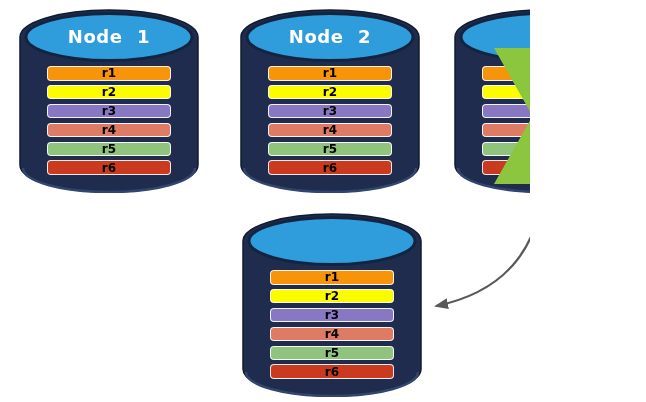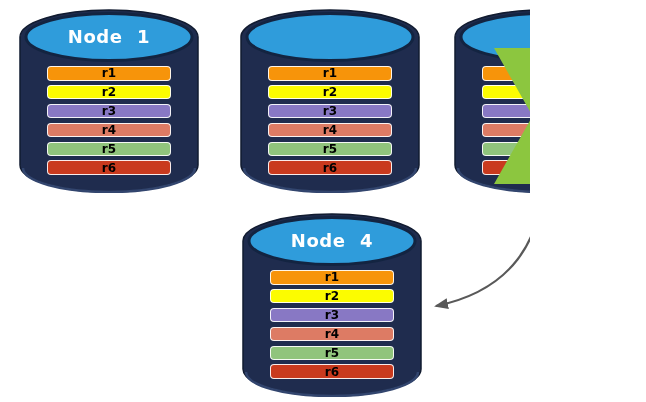--- a/index.html
+++ b/index.html
@@ -56,20 +56,21 @@
         <div class="row" style="background: rgb(144, 196, 124); color: rgb(0, 0, 0);">r5</div>
         <div class="row" style="background: rgb(201, 58, 30); color: rgb(0, 0, 0);">r6</div>
       </div>
     </div>
     <div class="node" style="left: 240px; top: 8px;">
       <svg class="cyl" viewBox="0 0 180 185" xmlns="http://www.w3.org/2000/svg">
         <path class="cyl-body" stroke-width="1.5" d="M1,29 A89,27 0 0 1 179,29 L179,157 A89,27 0 0 1 1,157 Z" fill="#1F2C4E" stroke="#111B30"></path>
         <path class="cyl-bottom-arc" fill="none" stroke-width="2.5" d="M4,160 A86,24 0 0 0 176,160" stroke="#32456E"></path>
         <ellipse class="cyl-top" cx="90" cy="29" rx="83" ry="23.5" stroke-width="3" fill="#2F9CDB" stroke="#132441"></ellipse>
       </svg>
+      <div class="node-label" style="color: rgb(255, 255, 255);">Node 2</div>
       <div class="rows">
         <div class="row" style="background: rgb(247, 148, 10); color: rgb(0, 0, 0);">r1</div>
         <div class="row" style="background: rgb(252, 252, 0); color: rgb(0, 0, 0);">r2</div>
         <div class="row" style="background: rgb(136, 120, 196); color: rgb(0, 0, 0);">r3</div>
         <div class="row" style="background: rgb(221, 123, 100); color: rgb(0, 0, 0);">r4</div>
         <div class="row" style="background: rgb(144, 196, 124); color: rgb(0, 0, 0);">r5</div>
         <div class="row" style="background: rgb(201, 58, 30); color: rgb(0, 0, 0);">r6</div>
       </div>
     </div>
     <div class="node" style="left: 454px; top: 8px;">
@@ -89,21 +90,20 @@
     <svg class="x-overlay" viewBox="0 0 116 136">
         <polygon points="0,0 39,0 58,33.6 77,0 116,0 77.5,68 116,136 77,136 58,102.4 39,136 0,136 38.5,68" fill="#8CC63F"></polygon>
       </svg>
     </div>
     <div class="node" style="left: 242px; top: 212px;">
       <svg class="cyl" viewBox="0 0 180 185" xmlns="http://www.w3.org/2000/svg">
         <path class="cyl-body" stroke-width="1.5" d="M1,29 A89,27 0 0 1 179,29 L179,157 A89,27 0 0 1 1,157 Z" fill="#1F2C4E" stroke="#111B30"></path>
         <path class="cyl-bottom-arc" fill="none" stroke-width="2.5" d="M4,160 A86,24 0 0 0 176,160" stroke="#32456E"></path>
         <ellipse class="cyl-top" cx="90" cy="29" rx="83" ry="23.5" stroke-width="3" fill="#2F9CDB" stroke="#132441"></ellipse>
       </svg>
-      <div class="node-label" style="color: rgb(255, 255, 255);">Node 4</div>
       <div class="rows">
         <div class="row" style="background: rgb(247, 148, 10); color: rgb(0, 0, 0);">r1</div>
         <div class="row" style="background: rgb(252, 252, 0); color: rgb(0, 0, 0);">r2</div>
         <div class="row" style="background: rgb(136, 120, 196); color: rgb(0, 0, 0);">r3</div>
         <div class="row" style="background: rgb(221, 123, 100); color: rgb(0, 0, 0);">r4</div>
         <div class="row" style="background: rgb(144, 196, 124); color: rgb(0, 0, 0);">r5</div>
         <div class="row" style="background: rgb(201, 58, 30); color: rgb(0, 0, 0);">r6</div>
       </div>
     </div>
   </div>

